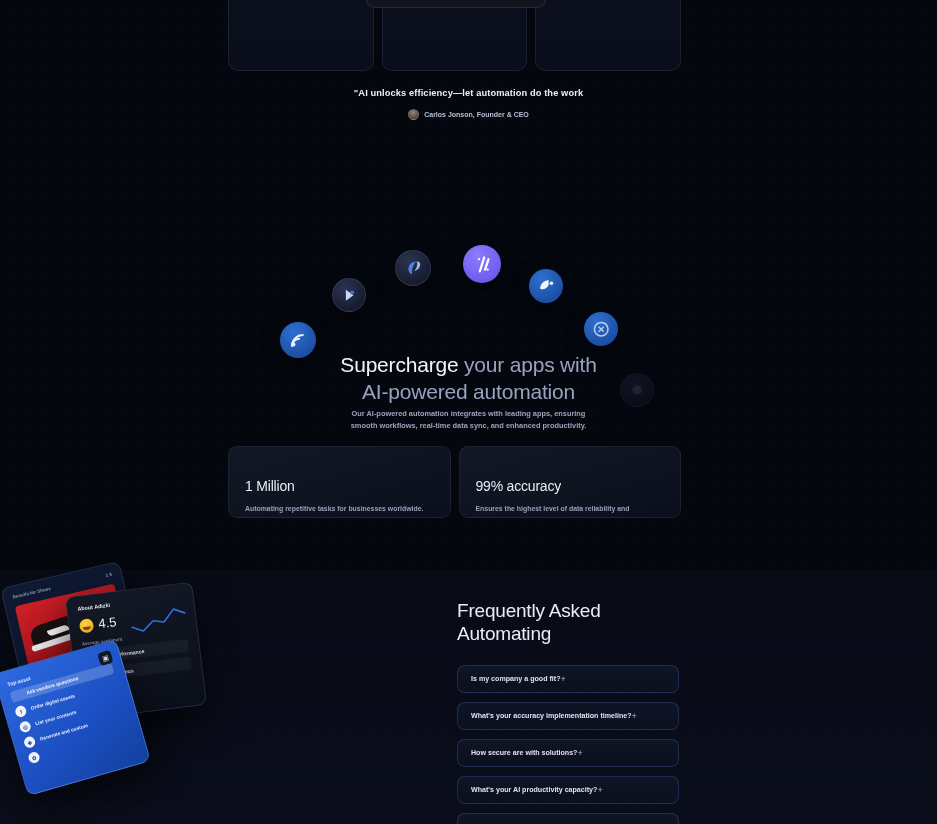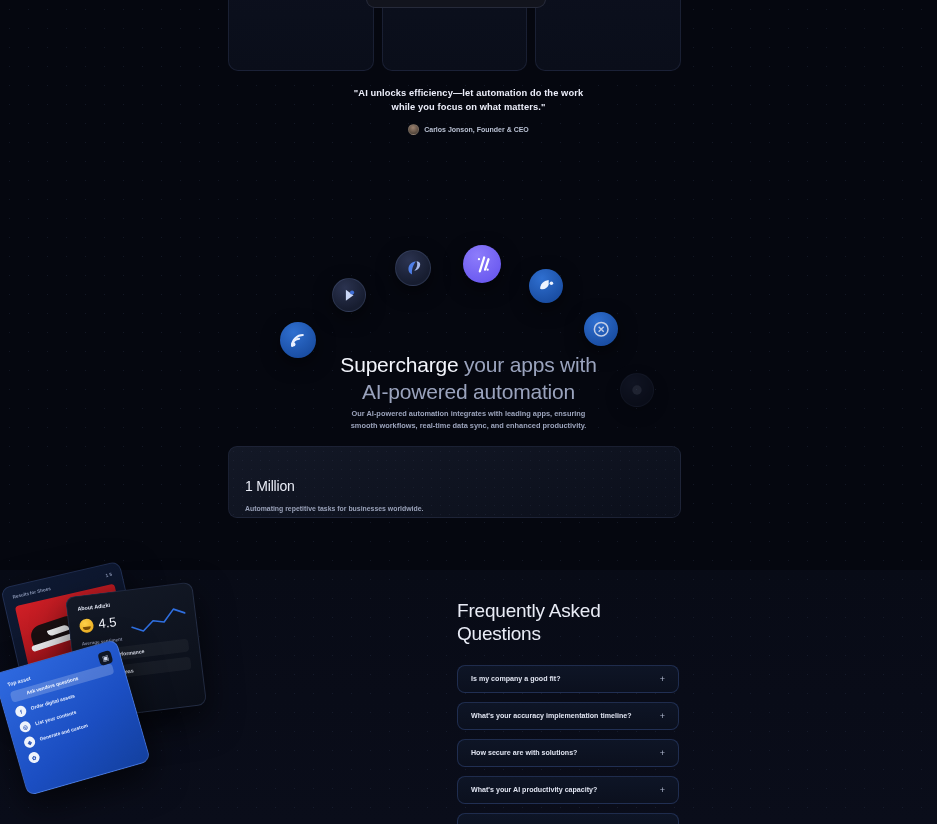--- a/index.html
+++ b/index.html
@@ -109,21 +109,21 @@
   .faq-h{
     position:absolute; left:457px; top:30px;
     font-size:19px; line-height:1.2; font-weight:400; color:#e9ecf6; letter-spacing:-.2px;
     width:170px;
   }
   .faq-list{ position:absolute; left:457px; top:95px; width:222px; }
   .faq-item{
     height:28px; margin-bottom:9px; border-radius:8px;
     background:linear-gradient(180deg,#0e1526 0%,#0b101e 100%);
     border:1px solid rgba(70,100,170,.34);
-    display:flex; align-items:center; justify-content:space-between;
+    display:flex; align-items:center; 
     padding:4px 13px;
   }
   .faq-q{ font-size:7.1px; font-weight:700; color:#dfe3f0; }
   .faq-plus{ font-size:9px; color:#aeb6cc; line-height:1; }
 
   
   .deco{ position:absolute; left:230px; top:595px; width:215px; height:229px; }
   .dcard{ position:absolute; border-radius:9px; overflow:hidden; box-shadow:0 14px 34px rgba(0,0,0,.6); }
 
   .dcard-search{
@@ -244,21 +244,20 @@
     
     
     
     
     
     
   </div>
 
   <div class="quote-wrap">
     <div class="quote-l">"AI unlocks efficiency—let automation do the work</div>
-    <div class="quote-l">while you focus on what matters."</div>
     <div class="quote-author">
       <span class="avatar"></span>
       <span class="author-name">Carlos Jonson, Founder &amp; CEO</span>
     </div>
   </div>
 
   <div id="icon-layer">
       <div class="ico ico-blue" style="width: 36px; height: 36px; left: 280px; top: 322px;">
         <svg viewBox="0 0 24 24" width="55%" height="55%">
           <path d="M5 19c0-7 6-13 13-13" stroke="#eaf0ff" stroke-width="2.4" fill="none" stroke-linecap="round"></path>
@@ -307,26 +306,30 @@
   <div class="sec-head">
     <div class="sec-h1"><b>Supercharge</b><span> your apps with AI-powered automation</span></div>
     <div class="sec-sub">Our AI-powered automation integrates with leading apps, ensuring smooth workflows, real-time data sync, and enhanced productivity.</div>
   </div>
 
   <div class="stats">
     <div class="stat">
       <div class="stat-n">1 Million</div>
       <div class="stat-d">Automating repetitive tasks for businesses worldwide.</div>
     </div>
+    <div class="stat">
+      <div class="stat-n">99% accuracy</div>
+      <div class="stat-d">Ensures the highest level of data reliability and consistency.</div>
+    </div>
   </div>
 
   <div class="faq-sec">
     <div class="dotgrid"></div>
 
-    <div class="faq-h">Frequently Asked Questions</div>
+    <div class="faq-h">Frequently Asked Automating</div>
 
     <div class="faq-list">
       <div class="faq-item">
         <span class="faq-q">Is my company a good fit?</span>
         <span class="faq-plus">+</span>
       </div>
       <div class="faq-item">
         <span class="faq-q">What's your accuracy implementation timeline?</span>
         <span class="faq-plus">+</span>
       </div>

